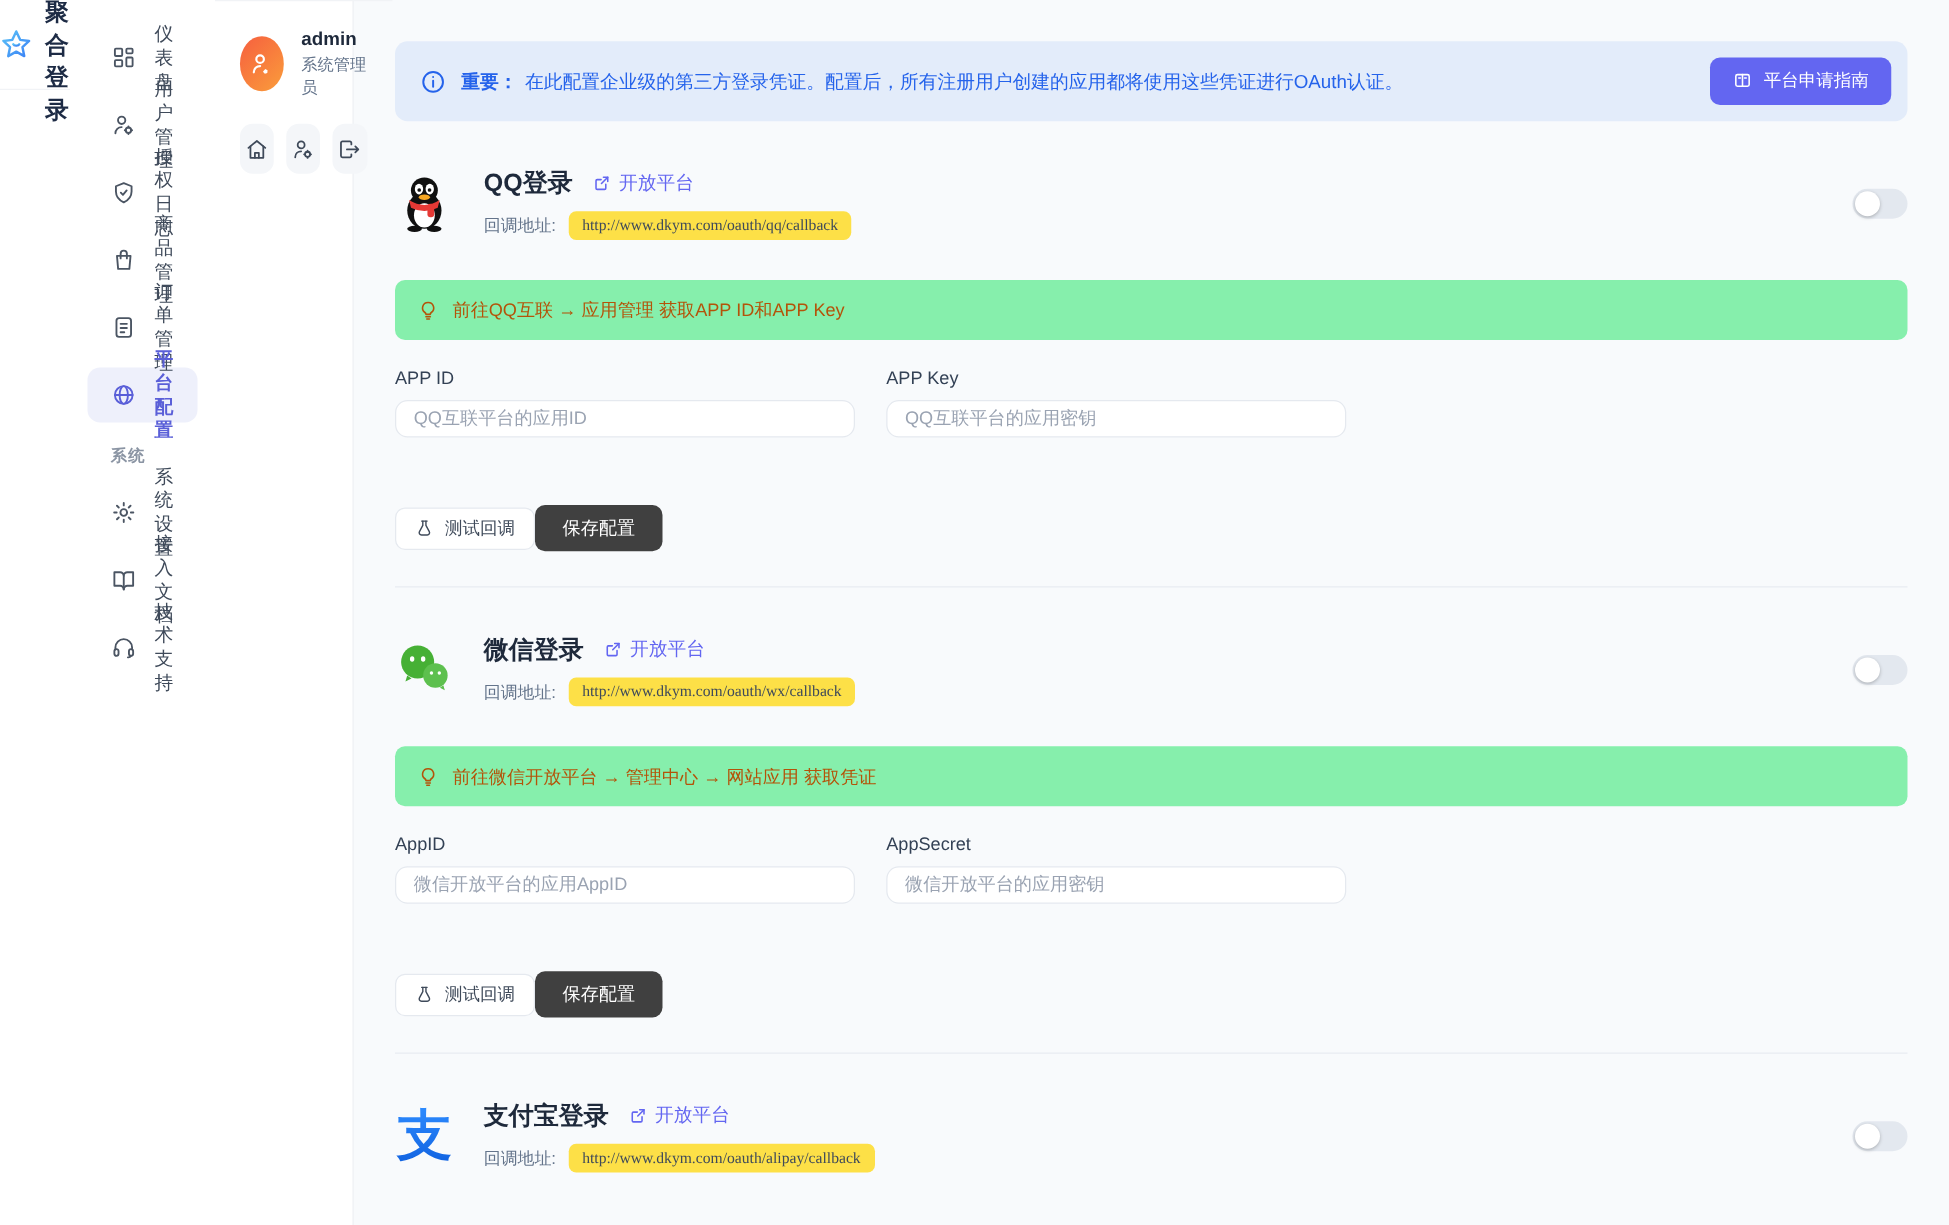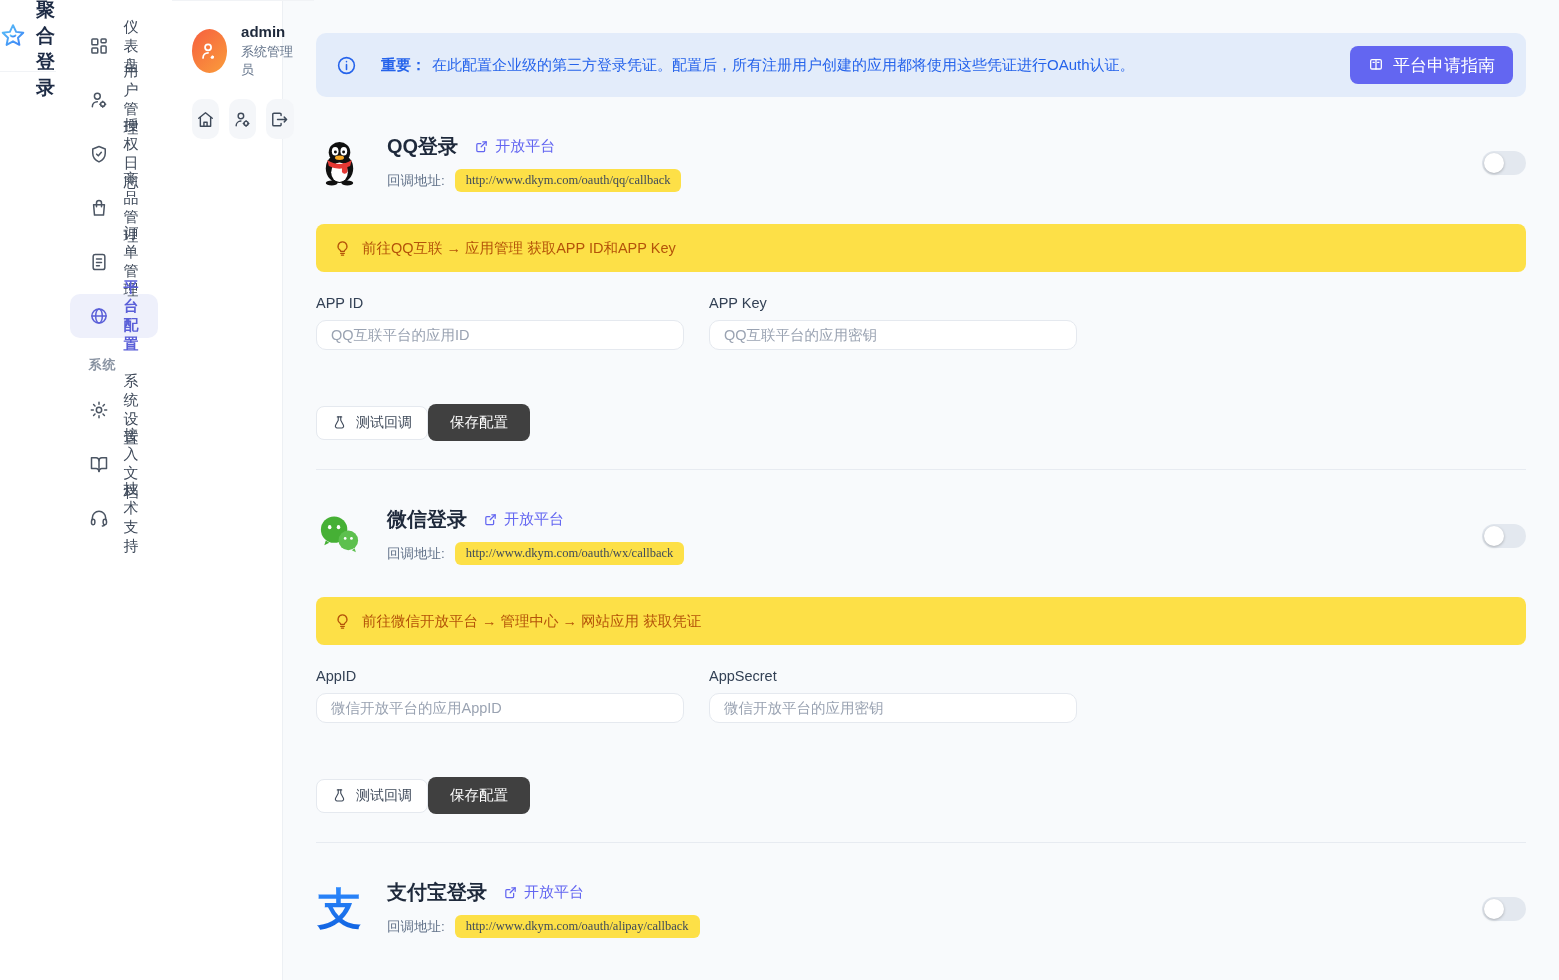--- a/index.html
+++ b/index.html
@@ -47,27 +47,27 @@
   .footer-btns { display:flex; gap:10px; margin-top:20px; }
   .footer-btn {
     flex:1; height:40px; background:#f4f6f9; border:none; border-radius:10px;
     display:flex; align-items:center; justify-content:center; cursor:pointer;
   }
 
   
   .main { flex:1; padding:33px 33px 0; overflow:hidden; }
   .banner {
     height:64px; background:#e3ecfa; border-radius:10px;
-    display:flex; align-items:center; padding:0 13px 0 20px; gap:24px;
+    display:flex; align-items:center; padding:0 13px 0 20px; gap:12px;
   }
   .banner-text { flex:1; font-size:15px; color:#2563eb; }
   .banner-text b { margin-right:6px; }
   .guide-btn {
     height:38px; padding:0 18px; background:#6366f1; color:#fff;
-    border:none; border-radius:8px; font-size:17px;
+    border:none; border-radius:8px; font-size:14px;
     display:flex; align-items:center; gap:9px; cursor:pointer; white-space:nowrap;
     font-family:inherit;
   }
 
   .platform { padding-top:36px; }
   .platform-header { display:flex; align-items:center; gap:24px; }
   .platform-icon { width:47px; height:47px; flex:none; }
   .title-row { display:flex; align-items:center; gap:16px; }
   .platform-title { font-size:20px; font-weight:bold; color:#1e293b; }
   .platform-link {
@@ -83,21 +83,21 @@
   }
   .toggle {
     margin-left:auto; width:44px; height:24px; border-radius:12px;
     background:#e3e8ef; position:relative; cursor:pointer; flex:none;
   }
   .toggle .knob {
     position:absolute; left:2px; top:2px; width:20px; height:20px;
     border-radius:50%; background:#fff; box-shadow:0 1px 3px rgba(0,0,0,.25);
   }
   .hint-box {
-    margin-top:32px; height:48px; background:#fde047; border-radius:8px;
+    margin-top:32px; height:48px; background:#86efac; border-radius:8px;
     display:flex; align-items:center; gap:11px; padding:0 18px;
     color:#b45309; font-size:14.5px;
   }
   .fields { margin-top:23px; display:grid; grid-template-columns:368px 368px; gap:25px; }
   .field label { display:block; font-size:14.5px; color:#334155; margin-bottom:9px; }
   .field input {
     width:100%; height:30px; border:1px solid #e5e9ef; border-radius:10px;
     padding:0 14px; font-size:14.5px; color:#334155; background:#fff; outline:none;
     font-family:inherit;
   }

